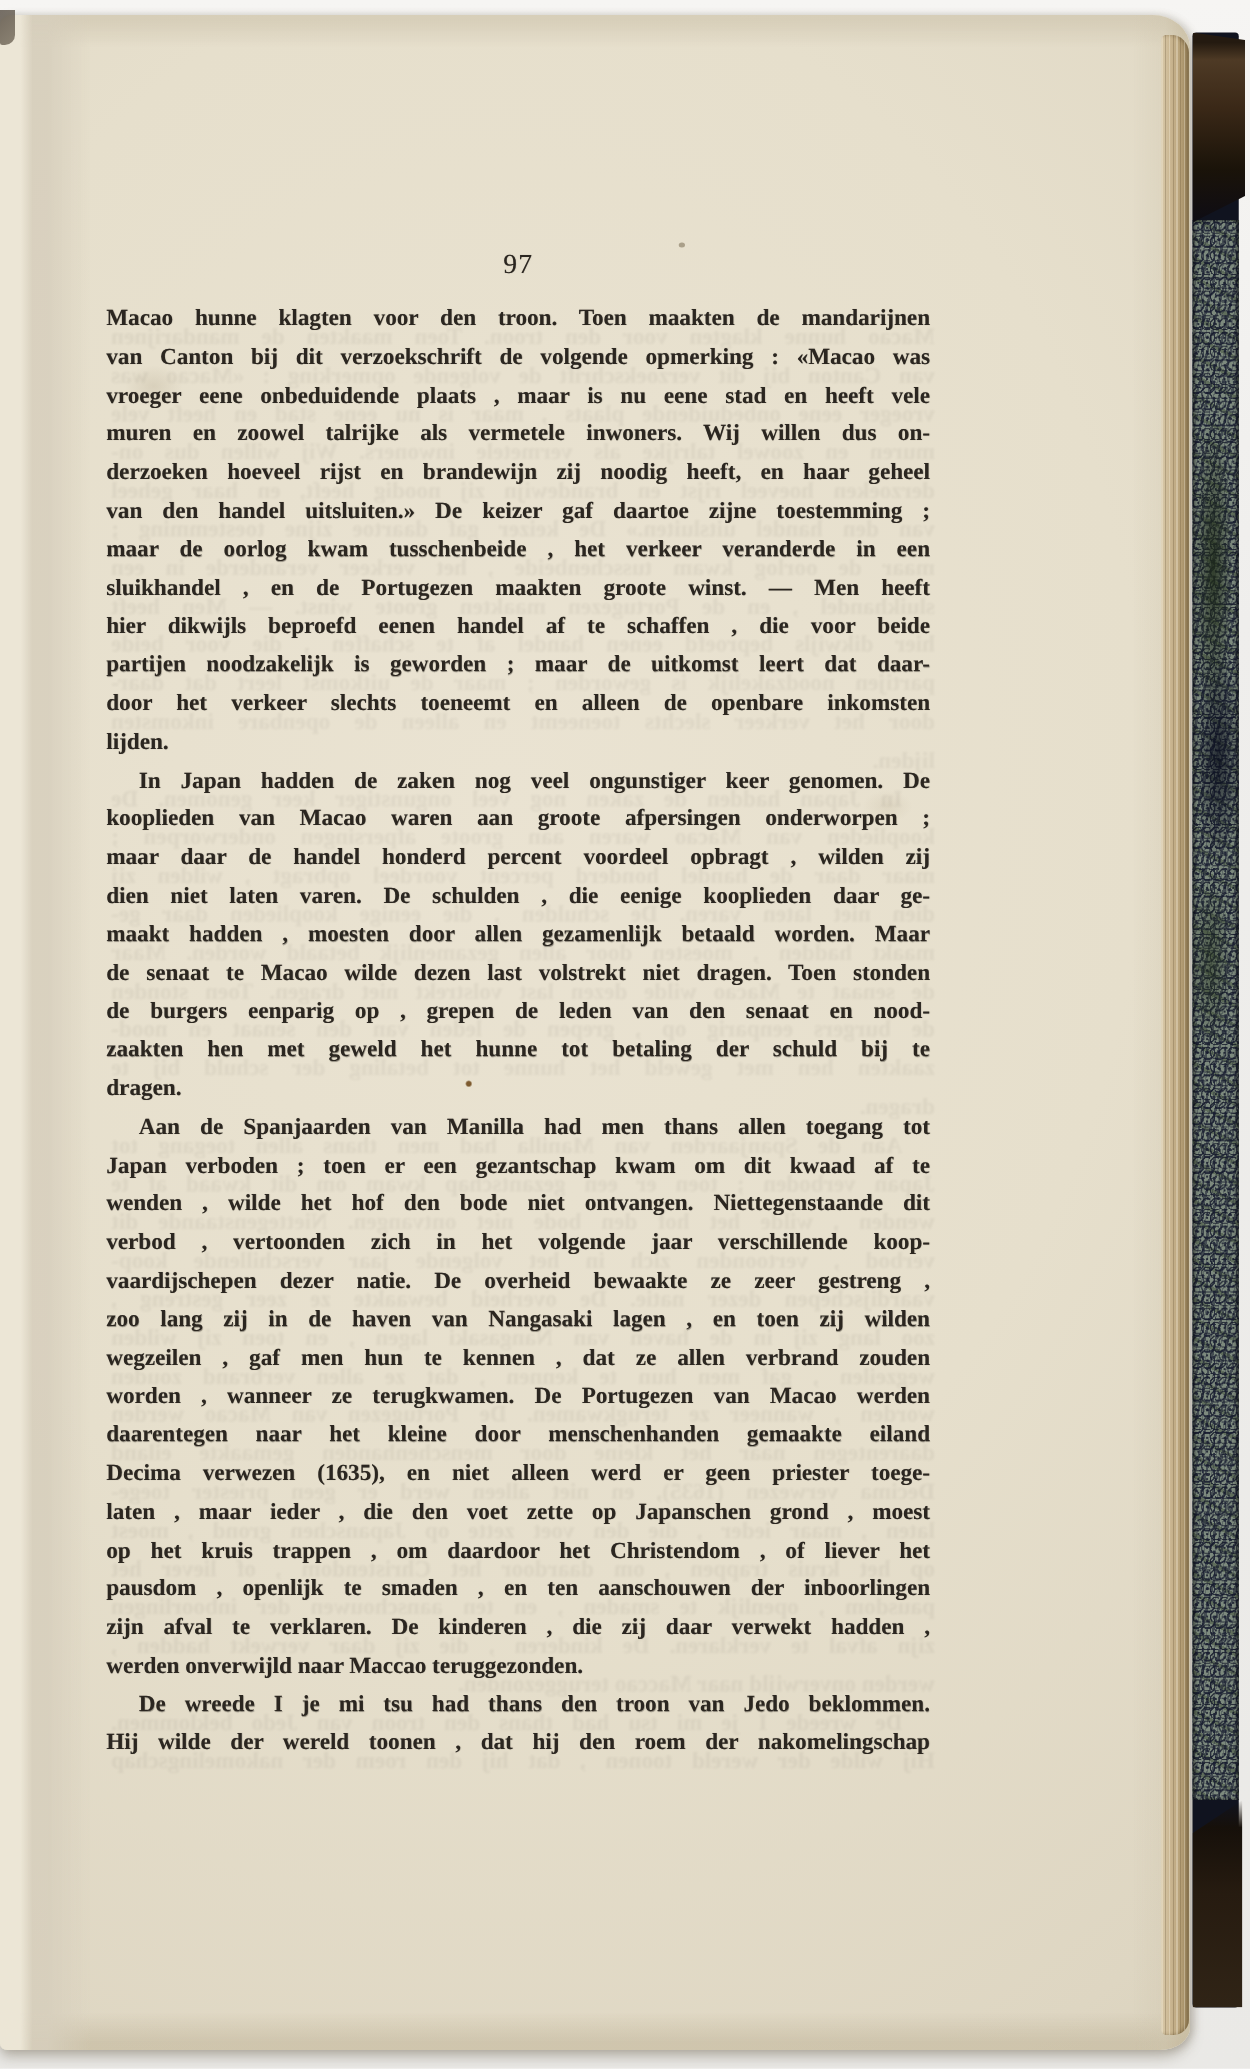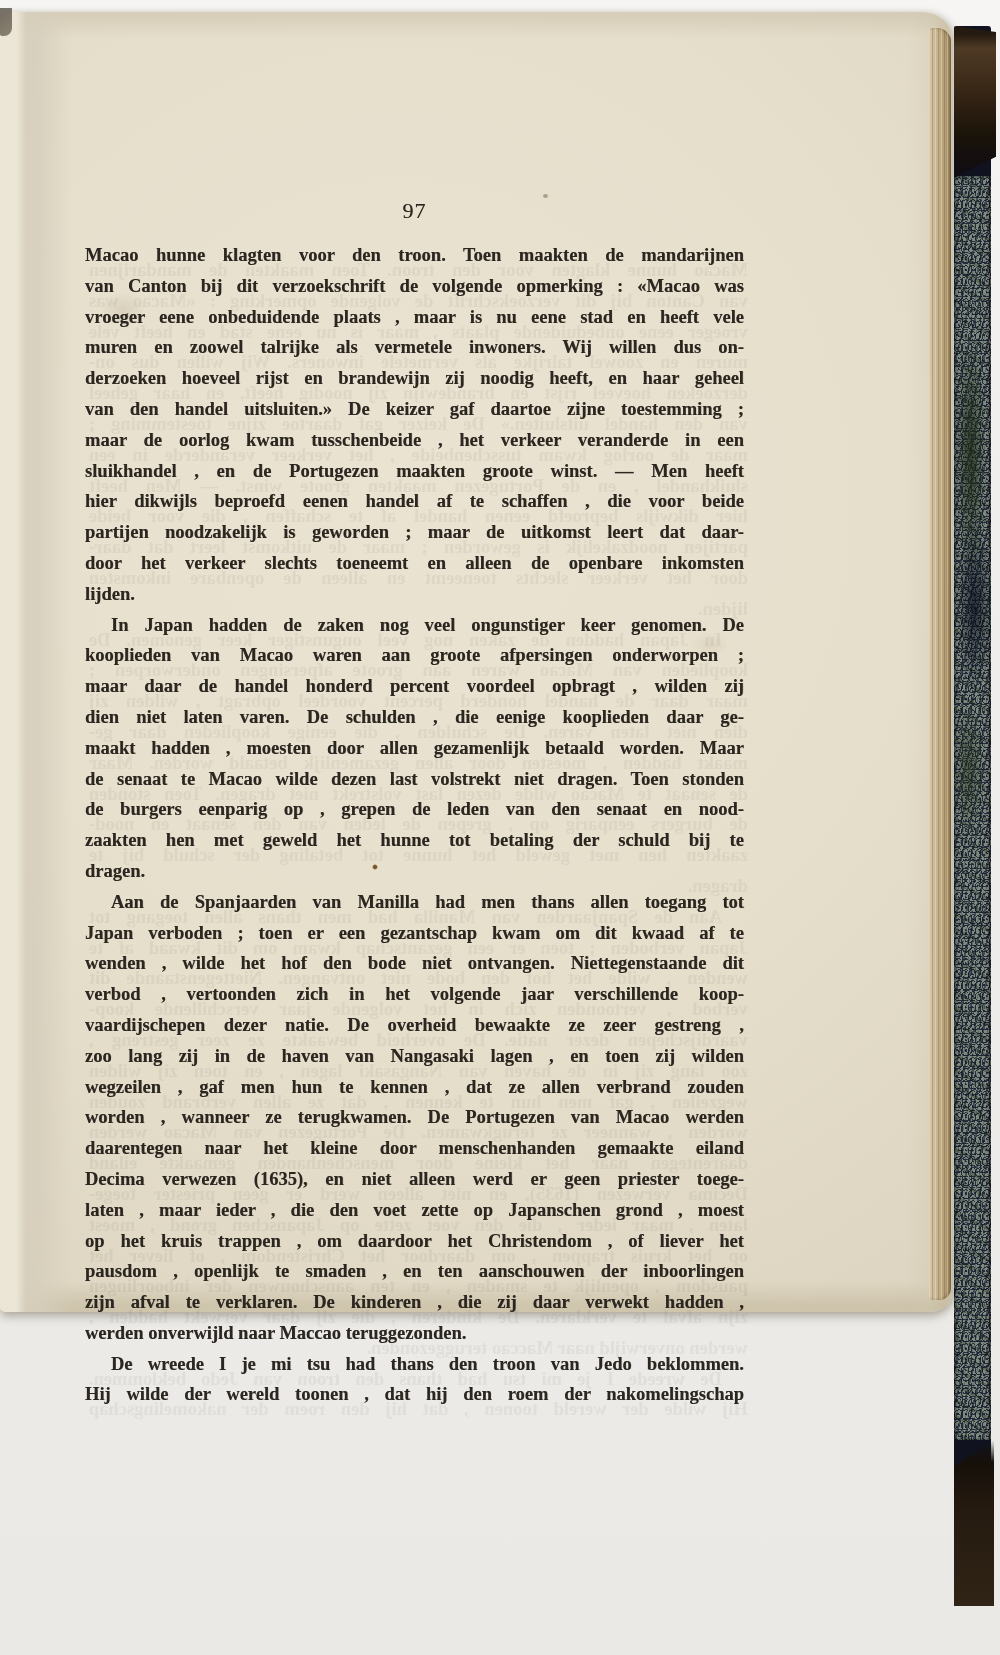--- a/index.html
+++ b/index.html
@@ -4,21 +4,21 @@
 <style>
   html,body{margin:0;padding:0;}
   body{
     width:1000px;height:1655px;position:relative;overflow:hidden;
     background:linear-gradient(180deg,#f6f5f3 0%,#efeeec 30%,#eae9e6 100%);
     font-family:"Liberation Serif","DejaVu Serif",serif;
   }
 
   
   .page{
-    position:absolute;left:0;top:12px;width:952px;height:1300px;
+    position:absolute;left:0;top:12px;width:952px;height:1628px;
     background:
       radial-gradient(120% 90% at 42% 38%, #eae3d2 0%, #e6dfcc 45%, #ded6c2 78%, #d5ccb5 100%);
     border-radius:10px 30px 24px 6px / 8px 26px 18px 5px;
     box-shadow:0 5px 10px rgba(110,100,80,.40), 3px 0 6px rgba(110,100,80,.22);
   }
   .page::before{ 
     content:"";position:absolute;inset:0;border-radius:inherit;pointer-events:none;
     background:
       linear-gradient(90deg, #ece6d6 0 16px, rgba(214,206,188,.85) 26px 38px, rgba(214,206,188,0) 72px),
       linear-gradient(270deg, rgba(196,184,156,.55) 0 6px, rgba(206,196,172,.30) 20px, rgba(206,196,172,0) 46px),

